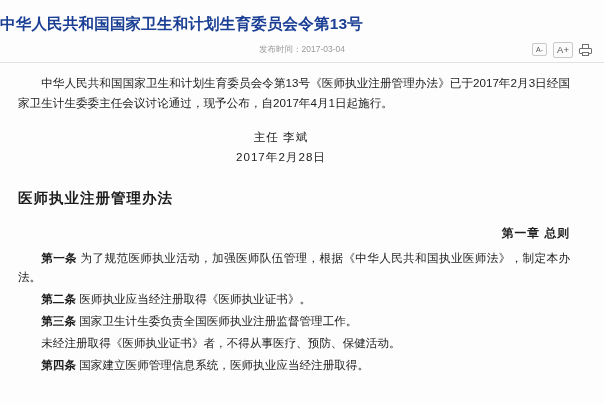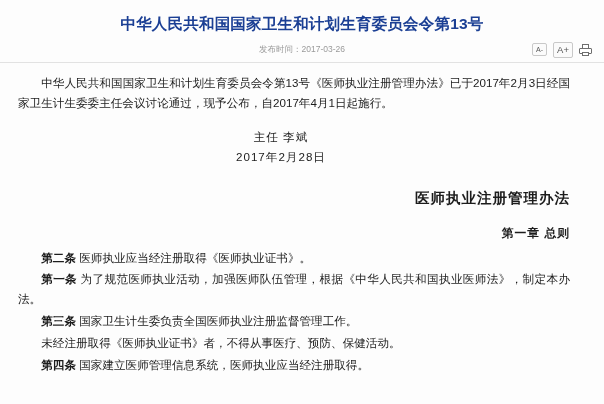--- a/index.html
+++ b/index.html
@@ -15,21 +15,20 @@
     overflow: hidden;
   }
   .page {
     position: relative;
     width: 604px;
     height: 404px;
     background: #fdfdfd;
     box-sizing: border-box;
   }
   .doc-title {
-    text-align: center;
     font-size: 15.5px;
     font-weight: bold;
     color: #1b3f94;
     padding-top: 14px;
     letter-spacing: 0.2px;
   }
   .meta-row {
     display: flex;
     align-items: center;
     justify-content: center;
@@ -108,21 +107,21 @@
   }
   .sign-block {
     margin-top: 14px;
     text-align: center;
     padding-right: 26px;
     font-size: 11.6px;
     line-height: 1.7;
   }
   .sign-line { letter-spacing: 1px; }
   .section-title {
-    text-align: right;
+    text-align: left;
     font-size: 14.5px;
     font-weight: bold;
     margin-top: 20px;
     margin-bottom: 4px;
     letter-spacing: 1px;
   }
   .chapter-title {
     text-align: right;
     font-size: 11.8px;
     font-weight: bold;
@@ -139,21 +138,21 @@
   }
 </style>
 </head>
 <body>
 
 <div class="page">
 
   <div class="doc-title">中华人民共和国国家卫生和计划生育委员会令第13号</div>
 
   <div class="meta-row">
-    <div class="meta-date">发布时间：2017-03-26</div>
+    <div class="meta-date">发布时间：2017-03-04</div>
     <div class="meta-tools">
       <span class="tool-btn">
           <span class="small-a">A-</span>
         </span>
       <span class="tool-btn">
           <span class="big-a">A+</span>
         </span>
       <span class="printer">
         <span class="top"></span>
         <span class="body"></span>
@@ -168,23 +167,23 @@
 
     <div class="sign-block">
       <div class="sign-line">主任 李斌</div>
       <div class="sign-line">2017年2月28日</div>
     </div>
 
     <div class="section-title">医师执业注册管理办法</div>
 
     <div class="chapter-title">第一章 总则</div>
 
+    <p class="para"><span class="art-label">第一条</span> <span>为了规范医师执业活动，加强医师队伍管理，根据《中华人民共和国执业医师法》，制定本办法。</span></p>
+
     <p class="para"><span class="art-label">第二条</span> <span>医师执业应当经注册取得《医师执业证书》。</span></p>
-
-    <p class="para"><span class="art-label">第一条</span> <span>为了规范医师执业活动，加强医师队伍管理，根据《中华人民共和国执业医师法》，制定本办法。</span></p>
 
     <p class="para"><span class="art-label">第三条</span> <span>国家卫生计生委负责全国医师执业注册监督管理工作。</span></p>
 
     <p class="para"><span>未经注册取得《医师执业证书》者，不得从事医疗、预防、保健活动。</span></p>
 
 
     <p class="para"><span class="art-label">第四条</span> <span>国家建立医师管理信息系统，医师执业应当经注册取得。</span></p>
 
   </div>
 

